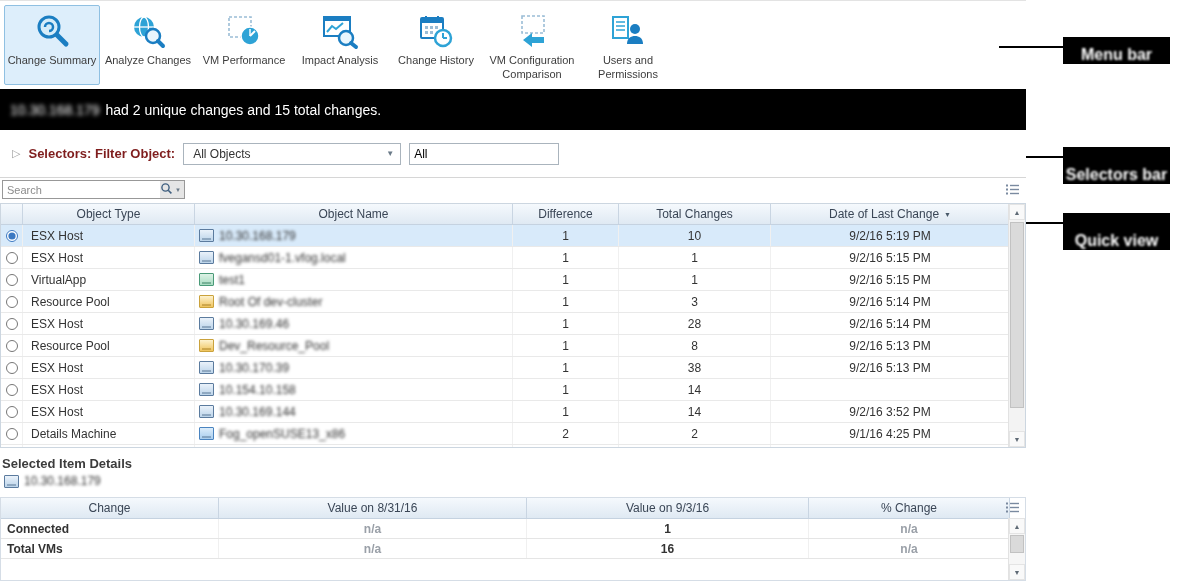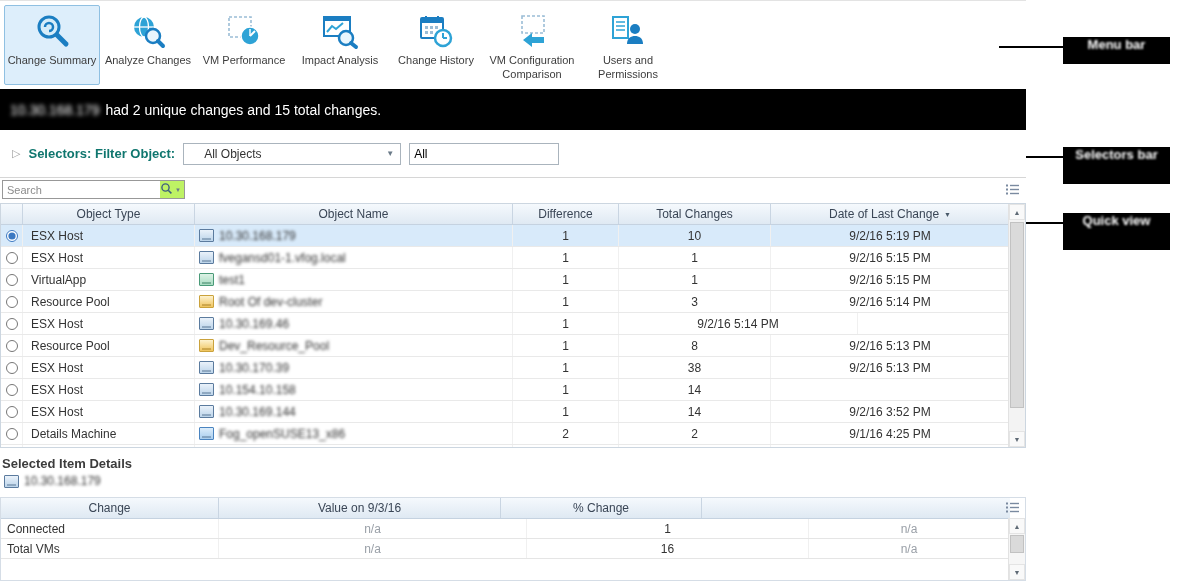--- a/index.html
+++ b/index.html
@@ -21,31 +21,31 @@
   .banner { position:absolute; left:0; top:89px; width:1026px; height:41px; background:#000;
             color:#fff; display:flex; align-items:center; padding-left:10px; box-sizing:border-box;
             font-size:14px; }
   .banner .host { filter:blur(2.2px); margin-right:6px; }
 
   
   .selectors-bar { position:absolute; left:0; top:130px; width:1026px; height:48px;
                    border-bottom:1px solid #d6d6d6; display:flex; align-items:center;
                    box-sizing:border-box; background:#fff; }
   .expander { color:#9a9a9a; font-size:11px; margin:0 8px 0 12px; }
-  .selectors-label { font-weight:bold; font-size:13px; color:#0f766e; margin-right:8px; }
+  .selectors-label { font-weight:bold; font-size:13px; color:#7f1d1d; margin-right:8px; }
   .combo { width:218px; height:22px; border:1px solid #aab4bd; display:flex; align-items:center;
-           box-sizing:border-box; padding-left:20px; background:#fff; }
+           box-sizing:border-box; padding-left:9px; background:#fff; }
   .combo .arrow { margin-left:auto; color:#6a7a88; font-size:8px; padding:0 6px; }
   .filter-input { width:150px; height:22px; border:1px solid #aab4bd; margin-left:8px;
                   box-sizing:border-box; padding:0 4px; font-size:12px; font-family:inherit; }
 
   
   .search-row { position:absolute; left:0; top:178px; width:1026px; height:25px; background:#fff; }
   .search-box { position:absolute; left:2px; top:2px; width:183px; height:19px; border:1px solid #989898;
-                display:flex; align-items:center; box-sizing:border-box; background:#bef264; }
+                display:flex; align-items:center; box-sizing:border-box; background:#e5e5e5; }
   .search-input { border:none; outline:none; flex:1; height:15px; font-size:11px; padding-left:4px;
                   font-family:inherit; min-width:0; }
   .search-input::placeholder { color:#8c8c8c; }
   .search-icons { display:flex; align-items:center; padding-right:3px; gap:2px; }
   .mini-arrow { color:#6a7a88; font-size:6px; }
   .customize { position:absolute; }
   .cust-qv { left:1006px; top:183px; }
   .cust-details { left:1006px; top:501px; }
 
   
@@ -98,28 +98,28 @@
 
   
   .details-heading { position:absolute; left:2px; top:456px; font-weight:bold; font-size:13px; color:#3c3c3c; }
   .details-item { position:absolute; left:4px; top:474px; display:flex; align-items:center; font-size:12px; }
   .details-grid { position:absolute; left:0; top:497px; width:1026px; height:84px; box-sizing:border-box;
                   background:#fff; border:1px solid #d5dde6; overflow:hidden; }
   .d-change { width:218px; } .d-v1 { width:308px; } .d-v2 { width:282px; } .d-pct { width:201px; }
   .d-row { display:flex; height:19px; width:1009px; border-bottom:1px solid #e5e5e5; align-items:center;
            background:#fff; }
   .d-cell { height:100%; display:flex; align-items:center; box-sizing:border-box;
-            border-right:1px solid #f0f0f0; font-size:12px; color:#333; }
+            border-right:1px solid #f0f0f0; font-size:12px; color:#333;font-weight:bold; }
   .d-cell.d-change { padding-left:6px; }
   .d-cell.center { justify-content:center; }
   .na { color:#9aa0a8; }
 
   
-  .callout { position:absolute; background:#000; color:#fff; font-weight:bold; font-size:13px;
-             display:flex; align-items:flex-start; justify-content:center; }
+  .callout { position:absolute; background:#000; color:#fff; font-weight:bold; font-size:16px;
+             display:flex; align-items:flex-end; justify-content:center; }
   .callout span { filter:blur(0.8px); }
   .co-menu { left:1063px; top:37px; width:107px; height:27px; }
   .co-selectors { left:1063px; top:147px; width:107px; height:37px; }
   .co-quick { left:1063px; top:213px; width:107px; height:37px; }
   .callout-line { position:absolute; height:2px; background:#000; }
   .ln-menu { left:999px; top:46px; width:64px; }
   .ln-selectors { left:1026px; top:156px; width:37px; }
   .ln-quick { left:1026px; top:222px; width:37px; }
 </style>
 </head>
@@ -330,20 +330,21 @@
         <div class="qv-row">
     <div class="qv-cell c-radio">
       <input type="radio" name="qv-select" style="">
     </div>
     <div class="qv-cell c-type">ESX Host</div>
     <div class="qv-cell c-name">
       <span class="row-icon esx-host-icon"></span>
       <span class="redacted">10.30.169.46</span>
     </div>
     <div class="qv-cell c-diff qv-center">1</div>
+    <div class="qv-cell c-total qv-center">28</div>
     <div class="qv-cell c-date qv-center">9/2/16 5:14 PM</div>
   </div>
         <div class="qv-row">
     <div class="qv-cell c-radio">
       <input type="radio" name="qv-select" style="">
     </div>
     <div class="qv-cell c-type">Resource Pool</div>
     <div class="qv-cell c-name">
       <span class="row-icon resource-pool-icon"></span>
       <span class="redacted">Dev_Resource_Pool</span>
@@ -426,20 +427,21 @@
 
   <div class="details-heading">Selected Item Details</div>
   <div class="details-item">
     <span class="row-icon esx-host-icon"></span>
     <span class="redacted">10.30.168.179</span>
   </div>
 
   <div class="details-grid">
     <div class="qv-header">
       <div class="qv-hcell d-change">Change</div>
+      <div class="qv-hcell d-v1">Value on 8/31/16</div>
       <div class="qv-hcell d-v2">Value on 9/3/16</div>
       <div class="qv-hcell d-pct">% Change</div>
     </div>
     <div>
         <div class="d-row">
     <div class="d-cell d-change">Connected</div>
     <div class="d-cell d-v1 center na">n/a</div>
     <div class="d-cell d-v2 center">1</div>
     <div class="d-cell d-pct center na">n/a</div>
   </div>

